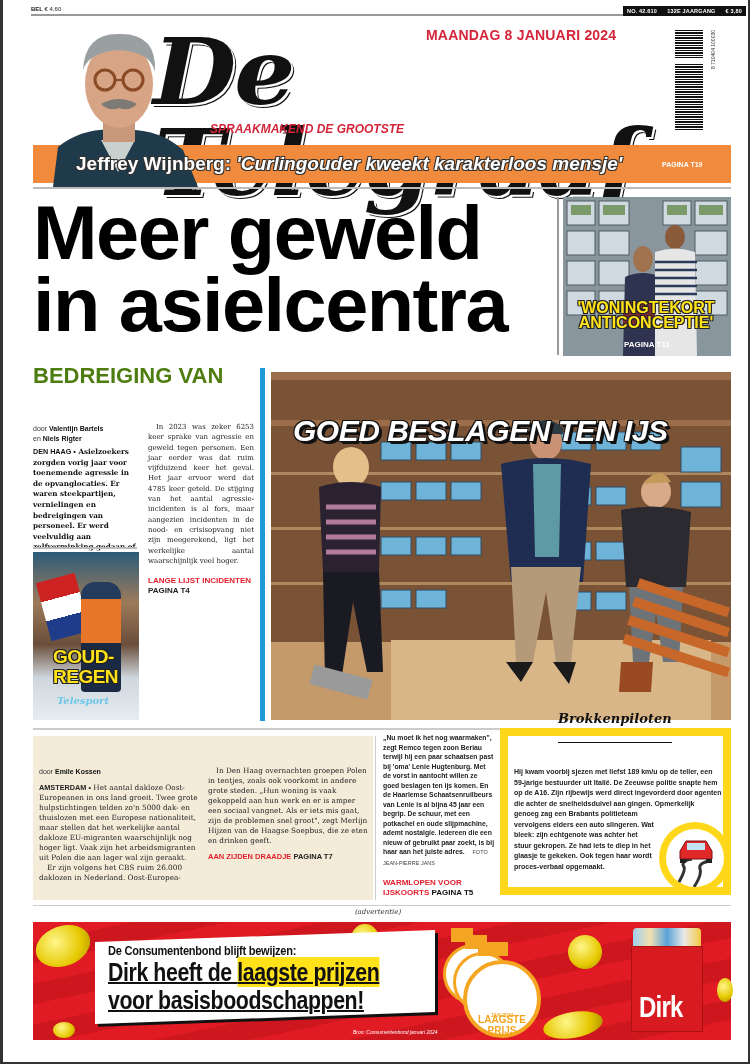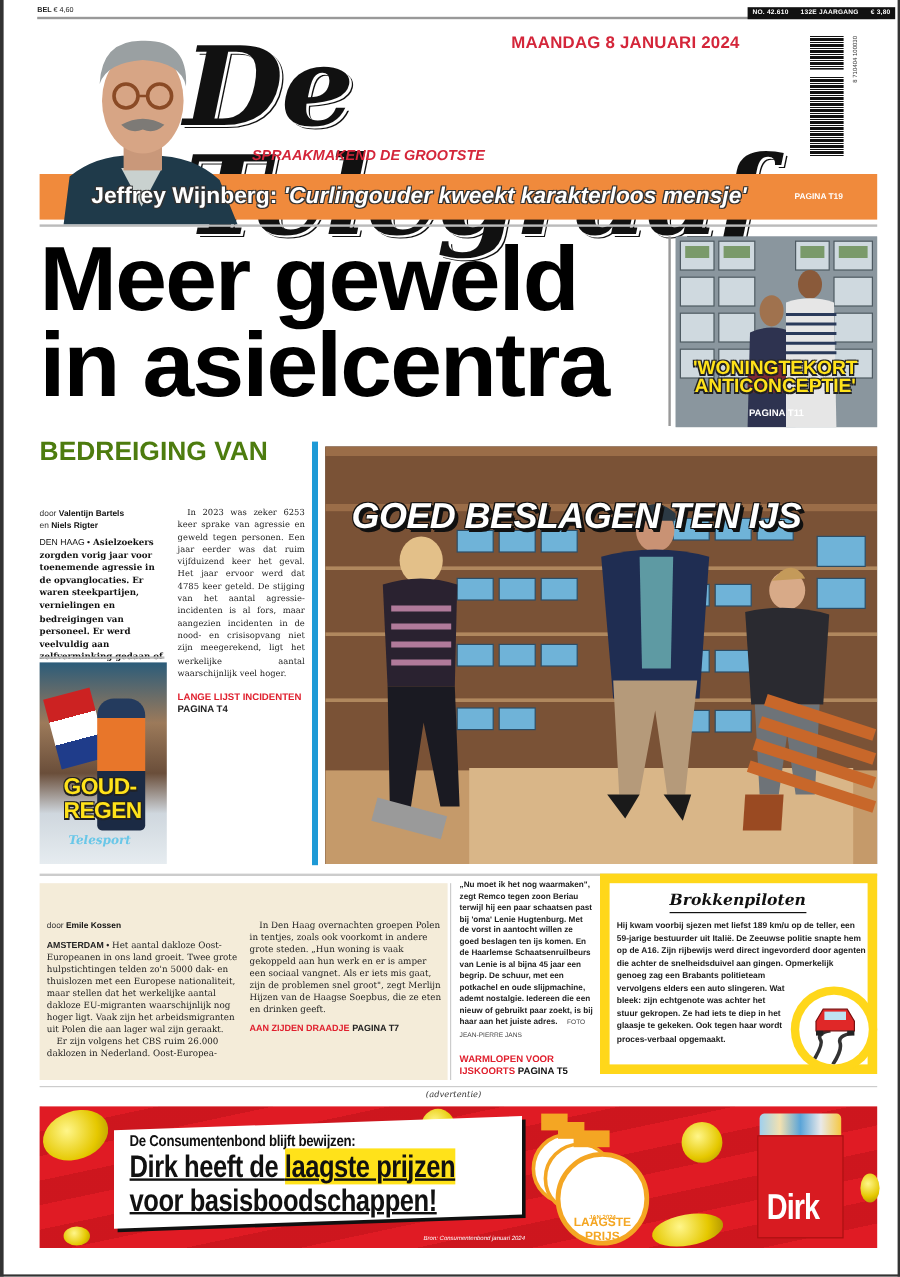--- a/index.html
+++ b/index.html
@@ -27,21 +27,21 @@
   .portrait-over { position: absolute; left: 30px; top: 22px; width: 170px; height: 165px; z-index: 2; pointer-events: none; }
   .rule-below-promo { position: absolute; left: 30px; top: 187px; width: 698px; height: 2px; background: #bbb; }
 
   
   .headline { position: absolute; left: 30px; top: 197px; width: 520px; font-weight: 900; font-family: "Liberation Sans", sans-serif; font-size: 76px; line-height: 72px; letter-spacing: -1.5px; color: #000; transform: scaleX(1.02); transform-origin: left; }
   .subhead { position: absolute; left: 30px; top: 364px; font-size: 22px; font-weight: bold; color: #4d7c0f; line-height: 24px; }
 
   .left-col-meta { position: absolute; left: 30px; top: 424px; font-size: 7px; color: #333; line-height: 10px; }
   .left-col-meta b { color: #111; }
   .lead-text { position: absolute; left: 30px; top: 447px; width: 104px; font-family: "DejaVu Serif", serif; font-size: 7.2px; font-weight: bold; line-height: 10.6px; color: #111; }
-  .lead-text .dateline { font-family: "Liberation Sans", sans-serif; font-weight: normal; }
+  .lead-text .dateline { font-family: "Liberation Sans", sans-serif; font-weight: bold; }
   .body-col2 { position: absolute; left: 145px; top: 422px; width: 106px; font-family: "DejaVu Serif", serif; font-size: 7px; line-height: 10.3px; color: #222; text-align: justify; }
   .body-col2 .bold { font-weight: bold; text-align: left; }
   .body-col2 .indent { text-indent: 8px; }
   .ref { font-family: "Liberation Sans", sans-serif; font-weight: bold; font-size: 8px; margin-top: 10px; line-height: 10px; }
   .ref .red { color: #e0202e; }
 
   .goud-rule { position: absolute; left: 30px; top: 547px; width: 104px; height: 2px; background: #bbb; }
   .goud { position: absolute; left: 30px; top: 552px; width: 106px; height: 168px; background: linear-gradient(180deg, #2b5c7a 0%, #9c7a5a 30%, #6a4e3a 55%, #cfd7de 75%, #e6ecf0 100%); overflow: hidden; }
   .goud-flag { position: absolute; left: 10px; top: 25px; width: 40px; height: 60px; background: linear-gradient(180deg, #c22 0 33%, #fff 33% 66%, #1f3c8a 66%); transform: rotate(-15deg); }
   .goud-skater { position: absolute; left: 48px; top: 30px; width: 40px; height: 110px; background: linear-gradient(180deg, #243b5e 0 15%, #e8762a 15% 55%, #1b2a44 55%); border-radius: 14px 14px 4px 4px; }
@@ -76,21 +76,21 @@
   .polen-ref .red { color: #e0202e; }
   .polen-vrule { position: absolute; left: 372px; top: 736px; width: 1px; height: 164px; background: #ccc; }
 
   .caption { position: absolute; left: 380px; top: 733px; width: 112px; font-family: "Liberation Sans", sans-serif; font-weight: bold; font-size: 6.8px; line-height: 9.5px; color: #222; }
   .caption .foto { font-weight: normal; font-size: 5.5px; color: #444; margin-left: 6px; }
   .caption-ref { position: absolute; left: 380px; top: 878px; width: 112px; font-weight: bold; font-size: 8px; line-height: 9.5px; }
   .caption-ref .red { color: #e0202e; }
 
   .brokken { position: absolute; left: 497px; top: 728px; width: 231px; height: 167px; background: #ffd71a; padding: 6px; }
   .brokken-inner { position: absolute; left: 505px; top: 736px; width: 215px; height: 151px; background: #fff; }
-  .brokken-title { position: absolute; left: 555px; top: 743px; font-family: "DejaVu Serif", serif; font-style: italic; font-weight: bold; font-size: 13px; color: #111; border-bottom: 1.5px solid #111; padding-bottom: 2px; }
+  .brokken-title { position: absolute; left: 555px; top: 711px; font-family: "DejaVu Serif", serif; font-style: italic; font-weight: bold; font-size: 13px; color: #111; border-bottom: 1.5px solid #111; padding-bottom: 16px; }
   .brokken-text { position: absolute; left: 511px; top: 767px; width: 208px; font-size: 7px; font-weight: bold; line-height: 10.5px; color: #222; }
   .brokken-text .narrow { display: block; width: 140px; }
   .brokken-text .wide { display: block; }
   .brokken-circle { position: absolute; left: 656px; top: 822px; width: 72px; height: 72px; border-radius: 50%; background: #ffd71a; }
   .brokken-circle-inner { position: absolute; left: 663px; top: 829px; width: 58px; height: 58px; border-radius: 50%; background: #fff; overflow: hidden; }
   .brokken-circle-inner svg { width: 100%; height: 100%; }
 
   .ad-rule { position: absolute; left: 30px; top: 905px; width: 698px; height: 1px; background: #ccc; }
   .ad-label { position: absolute; left: 0; top: 908px; width: 750px; text-align: center; font-family: "DejaVu Serif", serif; font-style: italic; font-size: 7px; color: #333; }
 

